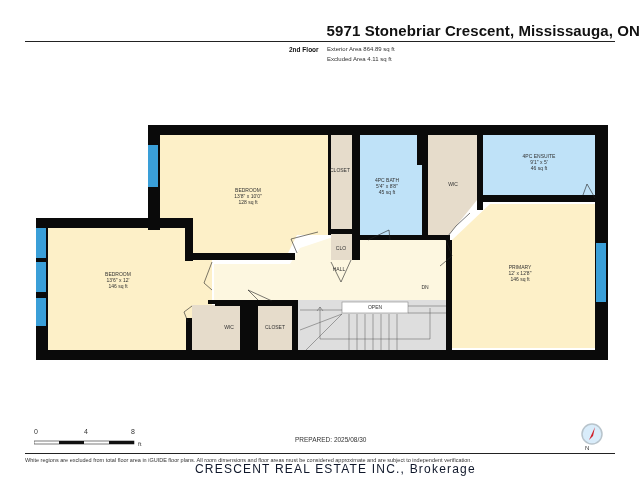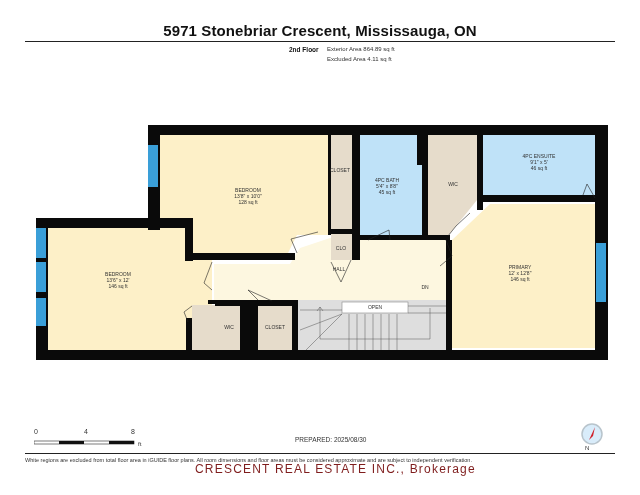--- a/index.html
+++ b/index.html
@@ -1,28 +1,28 @@
 <!DOCTYPE html>
 <html><head>
 <meta charset="utf-8">
 <style>
   html, body { margin:0; padding:0; background:#ffffff; }
   body { width:640px; height:495px; position:relative; overflow:hidden; font-family:"Liberation Sans", sans-serif; color:#111; }
-  .title { position:absolute; left:0; top:22px; width:640px; text-align:center; font-weight:bold; font-size:15px; letter-spacing:0.1px; }
+  .title { position:absolute; left:0; top:22px; width:640px; text-align:right; font-weight:bold; font-size:15px; letter-spacing:0.1px; }
   .title-rule { position:absolute; left:25px; top:41px; width:590px; height:1px; background:#222; }
   .floor-label { position:absolute; left:289px; top:46px; font-size:6.5px; font-weight:bold; }
   .area-line { position:absolute; left:327px; font-size:6px; color:#333; }
   .plan { position:absolute; left:0; top:0; }
   .room-label { font-family:"Liberation Sans", sans-serif; font-size:5px; fill:#333; text-anchor:middle; }
   .scale { position:absolute; left:28px; top:430px; }
   .scale-num { position:absolute; top:-2px; font-size:7px; color:#333; }
   .prepared { position:absolute; left:295px; top:436px; font-size:6.5px; color:#333; }
   .footer-rule { position:absolute; left:25px; top:453px; width:590px; height:1px; background:#222; }
   .disclaimer { position:absolute; left:25px; top:457px; font-size:5.5px; color:#333; white-space:nowrap; }
-  .watermark { position:absolute; left:195px; top:462px; font-size:12px; color:#7f1d1d; letter-spacing:1.2px; white-space:nowrap; }
+  .watermark { position:absolute; left:195px; top:462px; font-size:12px; color:#0f172a; letter-spacing:1.2px; white-space:nowrap; }
   .compass { position:absolute; left:580px; top:422px; }
 </style>
 </head>
 <body>
 
 <div class="title">5971 Stonebriar Crescent, Mississauga, ON</div>
 <div class="title-rule"></div>
 <div class="floor-label">2nd Floor</div>
 <div class="area-line" style="top:46px">Exterior Area 864.89 sq ft</div>
 <div class="area-line" style="top:56px">Excluded Area 4.11 sq ft</div>

